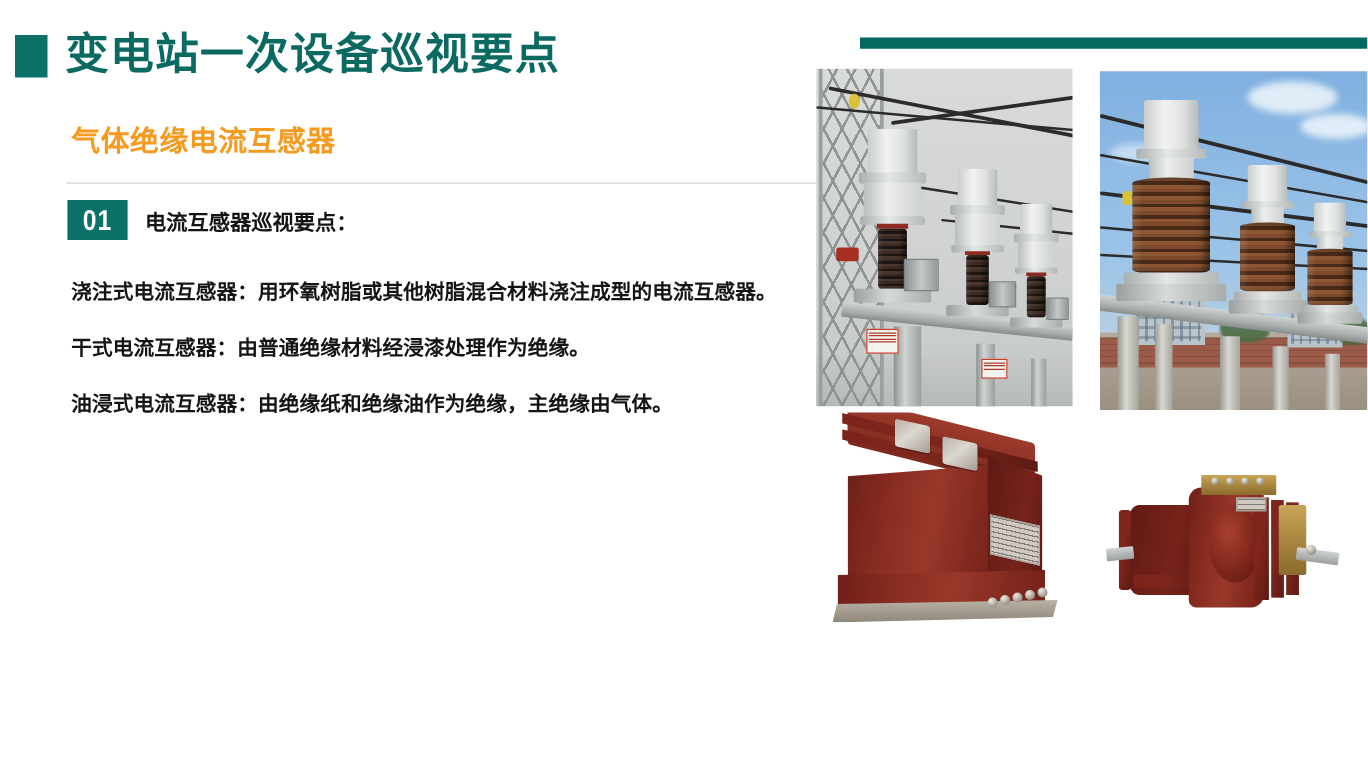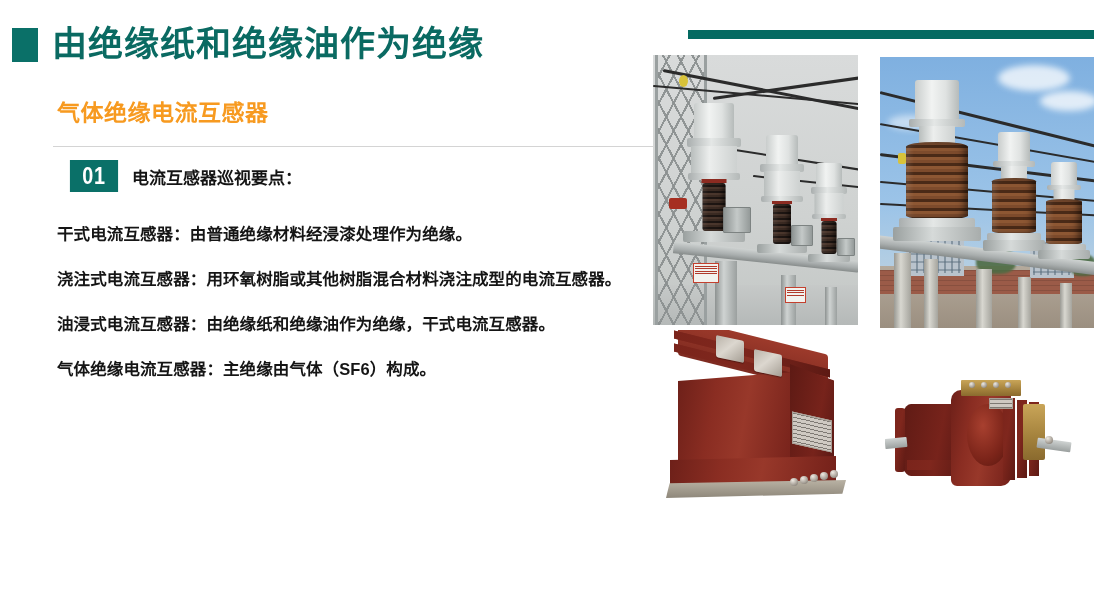--- a/index.html
+++ b/index.html
@@ -69,21 +69,21 @@
     left: 53px;
     top: 146px;
     width: 624px;
     height: 1px;
     background: #d4d4d4;
   }
 
   
   .item-row {
     position: absolute;
-    left: 66px;
+    left: 50px;
     top: 160px;
     display: flex;
     align-items: center;
   }
   .item-badge {
     width: 56px;
     height: 32px;
     background: #0A7068;
     color: #ffffff;
     font-size: 23px;
@@ -314,34 +314,33 @@
   }
 </style>
 </head>
 <body>
 
 <div class="slide">
 
   <div class="accent-bar"></div>
 
   <div class="title-marker"></div>
-  <div class="slide-title">由绝缘纸和绝缘油作为绝缘</div>
+  <div class="slide-title">变电站一次设备巡视要点</div>
   <div class="slide-subtitle">气体绝缘电流互感器</div>
   <div class="divider"></div>
 
   <div class="item-row">
     <div class="item-badge">01</div>
     <div class="item-heading">电流互感器巡视要点：</div>
   </div>
 
   <div class="body-copy">
+    <p class="para">浇注式电流互感器：用环氧树脂或其他树脂混合材料浇注成型的电流互感器。</p>
     <p class="para">干式电流互感器：由普通绝缘材料经浸漆处理作为绝缘。</p>
-    <p class="para">浇注式电流互感器：用环氧树脂或其他树脂混合材料浇注成型的电流互感器。</p>
-    <p class="para">油浸式电流互感器：由绝缘纸和绝缘油作为绝缘，干式电流互感器。</p>
-    <p class="para">气体绝缘电流互感器：主绝缘由气体（SF6）构成。</p>
+    <p class="para">油浸式电流互感器：由绝缘纸和绝缘油作为绝缘，主绝缘由气体。</p>
   </div>
 
   <div class="photo sky-grey" id="photo-outdoor-ct-1">
     <div class="ground-grey"></div>
 
     <div class="lattice-tower"></div>
 
     <div class="wire thick" style="left:10px;  top:14px;  width:210px; transform:rotate(11deg);"></div>
     <div class="wire" style="left:0px;   top:30px;  width:215px; transform:rotate(5deg);"></div>
     <div class="wire thick" style="left:60px;  top:42px;  width:160px; transform:rotate(-8deg);"></div>

